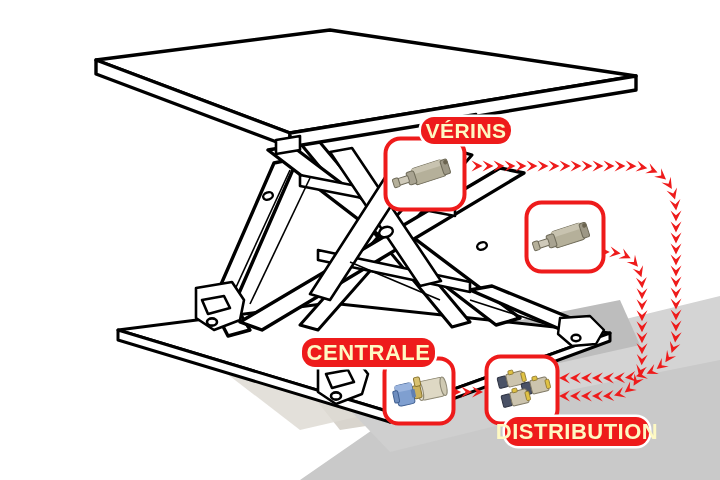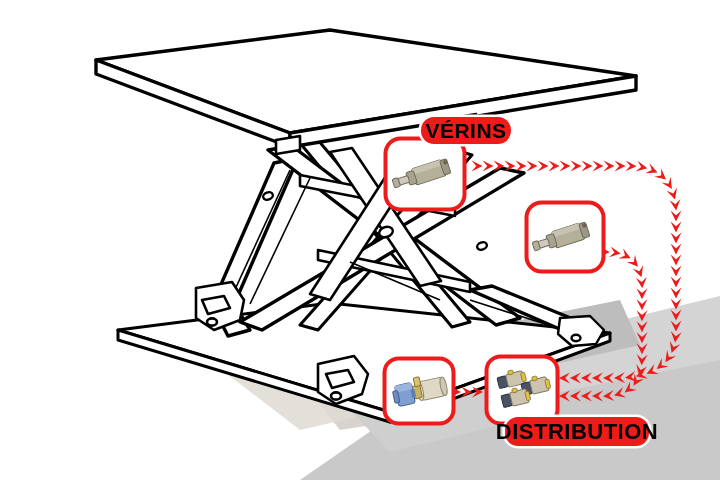--- a/index.html
+++ b/index.html
@@ -2,21 +2,21 @@
 <html><head>
 <meta charset="utf-8">
 <style>
   html,body{margin:0;padding:0;background:#fff;}
   body{width:720px;height:480px;overflow:hidden;font-family:"Liberation Sans",sans-serif;}
   #stage{position:relative;width:720px;height:480px;background:#ffffff;overflow:hidden;}
   #art{position:absolute;left:0;top:0;width:720px;height:480px;}
   .badge{
     position:absolute;
     background:#ee1b1b;
-    color:#000000;
+    color:#fef9c3;
     font-family:"Liberation Sans",sans-serif;
     font-weight:bold;
     letter-spacing:0.5px;
     line-height:1;
     border-radius:13px;
     display:flex;
     align-items:center;
     justify-content:center;
     white-space:nowrap;
     box-shadow:0 0 0 2.5px #ffffff;
@@ -276,16 +276,17 @@
           <rect x="9" y="3" width="17" height="14" rx="2" fill="#ccc4ae" stroke="#807a66" stroke-width="1"></rect>
           <rect x="12" y="0" width="5" height="4" rx="1" fill="#e0c243" stroke="#8a7530" stroke-width="0.8"></rect>
           <rect x="24" y="6" width="4" height="9" rx="1" fill="#e0c243" stroke="#8a7530" stroke-width="0.8"></rect>
         </g>
       </g>
     </svg>
   </div>
 
   <div class="badge" id="badge-verins">VÉRINS</div>
 
+  <div class="badge" id="badge-centrale">CENTRALE</div>
 
   <div class="badge" id="badge-distribution">DISTRIBUTION</div>
 
 </div>
 
 </body></html>

